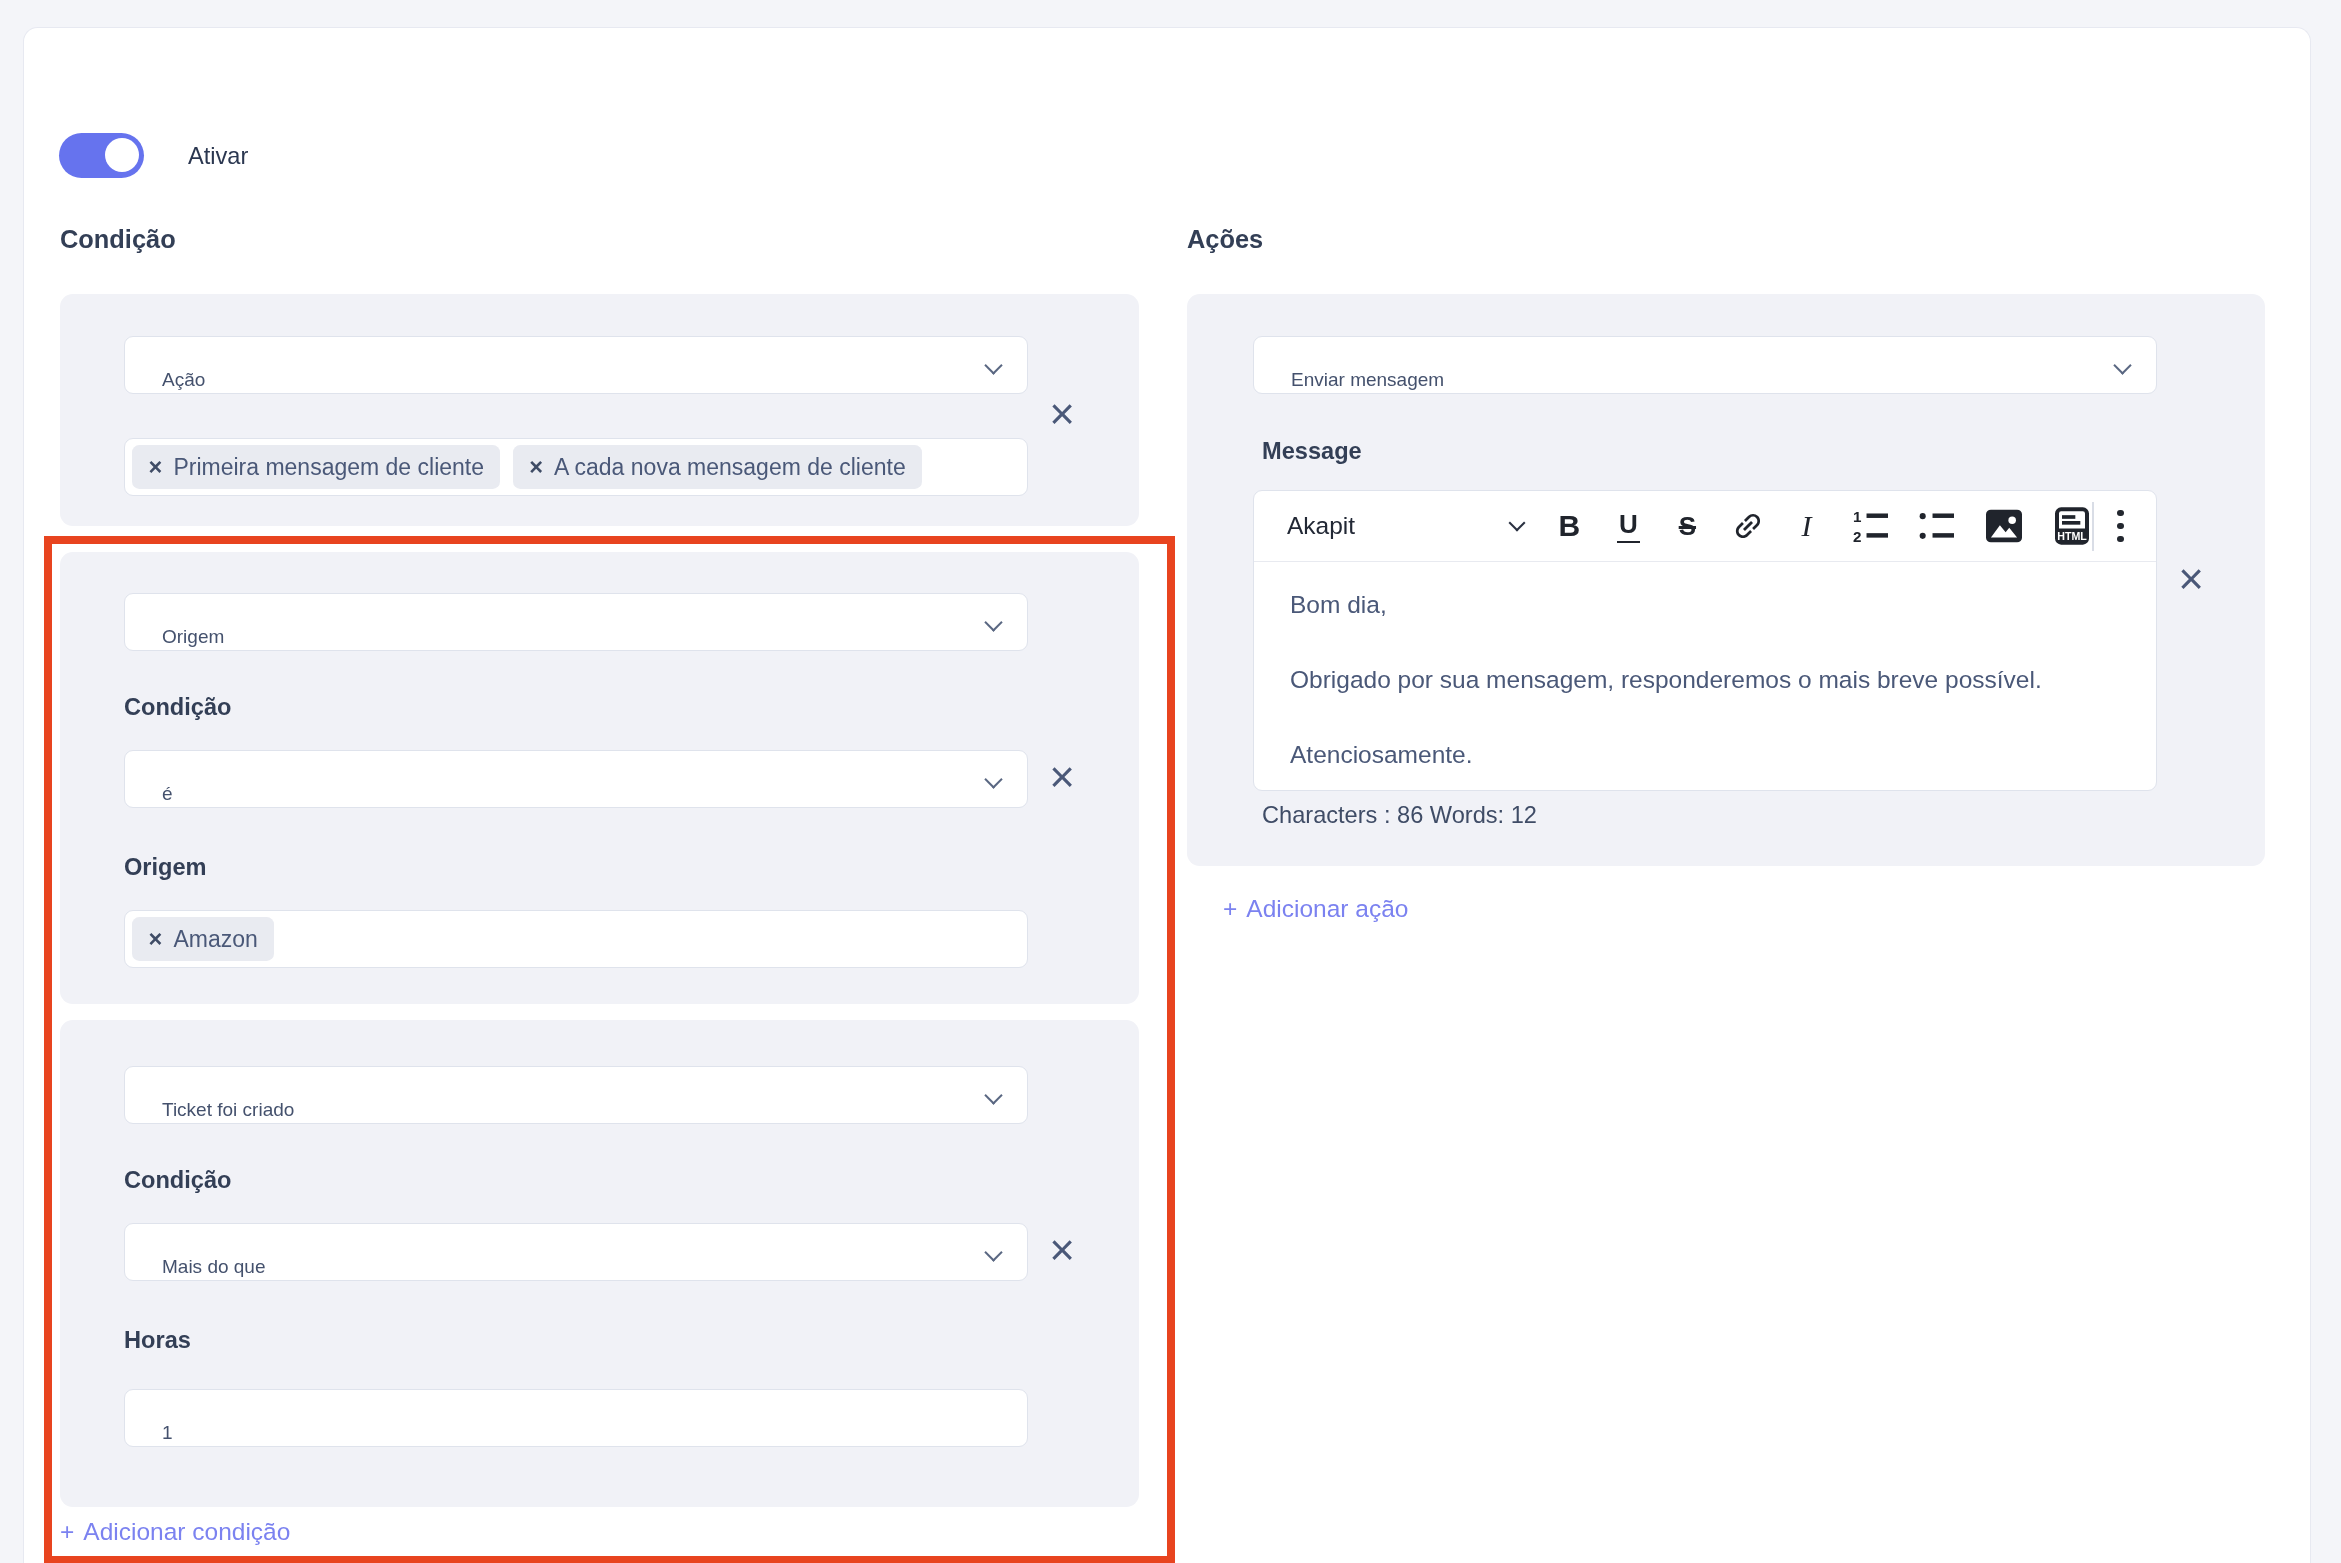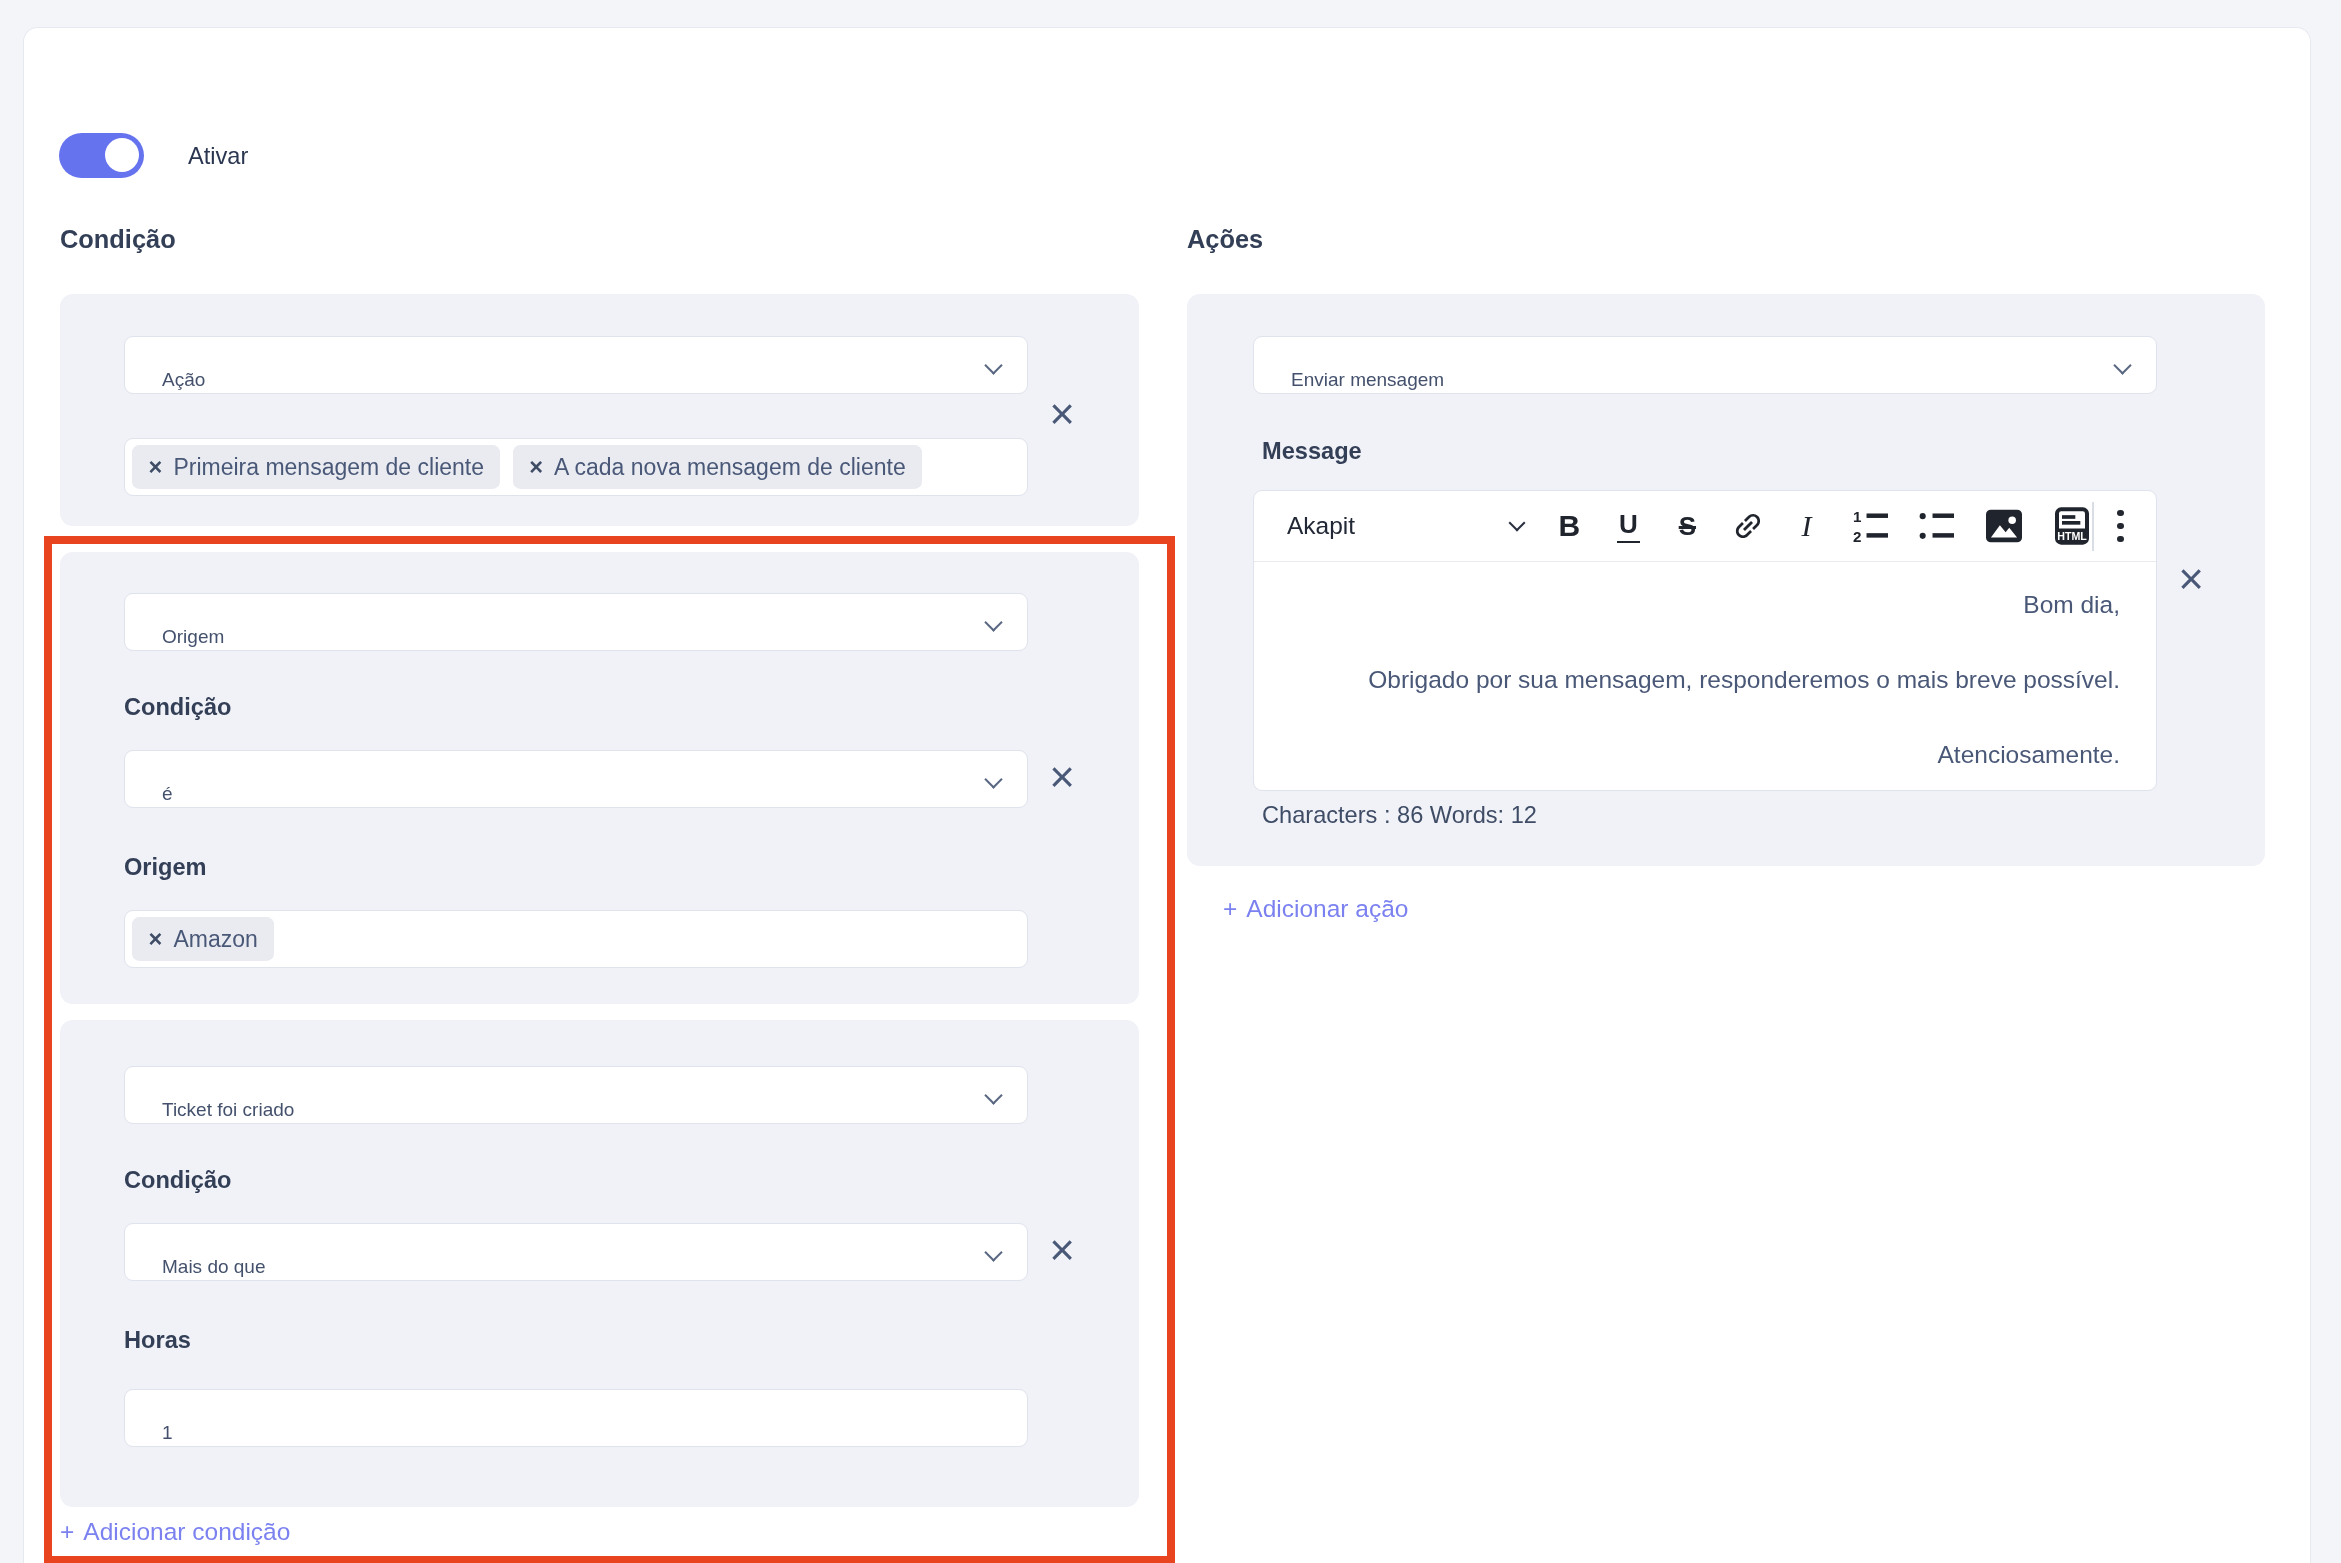--- a/index.html
+++ b/index.html
@@ -66,21 +66,21 @@
   .add-link{font-size:24.5px;color:#7b82f0;cursor:pointer;white-space:nowrap;}
   .add-link .plus{margin-right:9px;font-weight:400;}
   
   .red-box{
     left:44px;top:536px;width:1131px;height:1028px;
     border:8.2px solid #e8441f;box-sizing:border-box;pointer-events:none;
   }
   
   .editor{
     left:1253px;top:490px;width:904px;height:301px;
-    background:#ffffff;border:1.8px solid #dfe3ec;border-radius:9px;box-sizing:border-box;text-align:right;
+    background:#ffffff;border:1.8px solid #dfe3ec;border-radius:9px;box-sizing:border-box;
   }
   .toolbar{
     display:flex;align-items:center;height:71px;border-bottom:1.8px solid #e8eaf0;
     padding:0 27px 0 33px;box-sizing:border-box;color:#20242c;
   }
   .para-style{display:flex;align-items:center;justify-content:space-between;width:240px;cursor:pointer;}
   .para-style .ps-label{font-size:24.5px;color:#222835;}
   .para-style .chev2{
     width:10px;height:10px;border-right:2.7px solid #2a3040;border-bottom:2.7px solid #2a3040;
     transform:rotate(45deg);margin-top:-5.4px;

